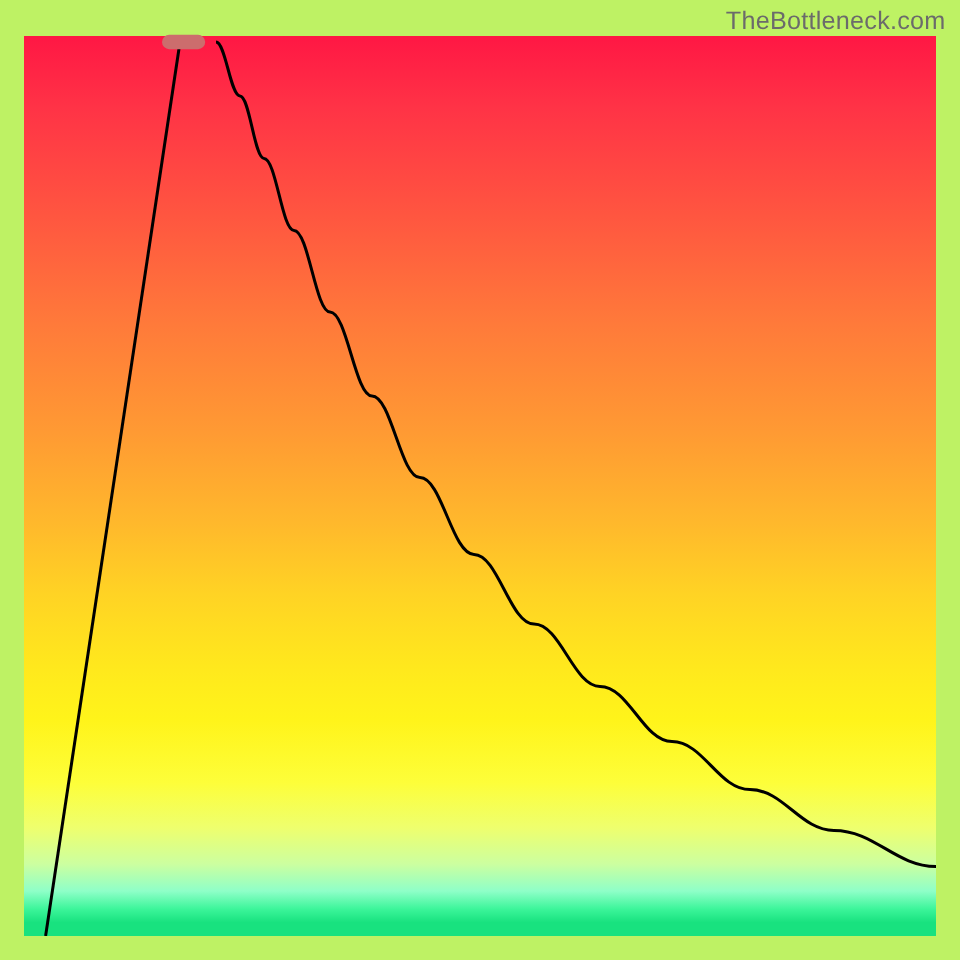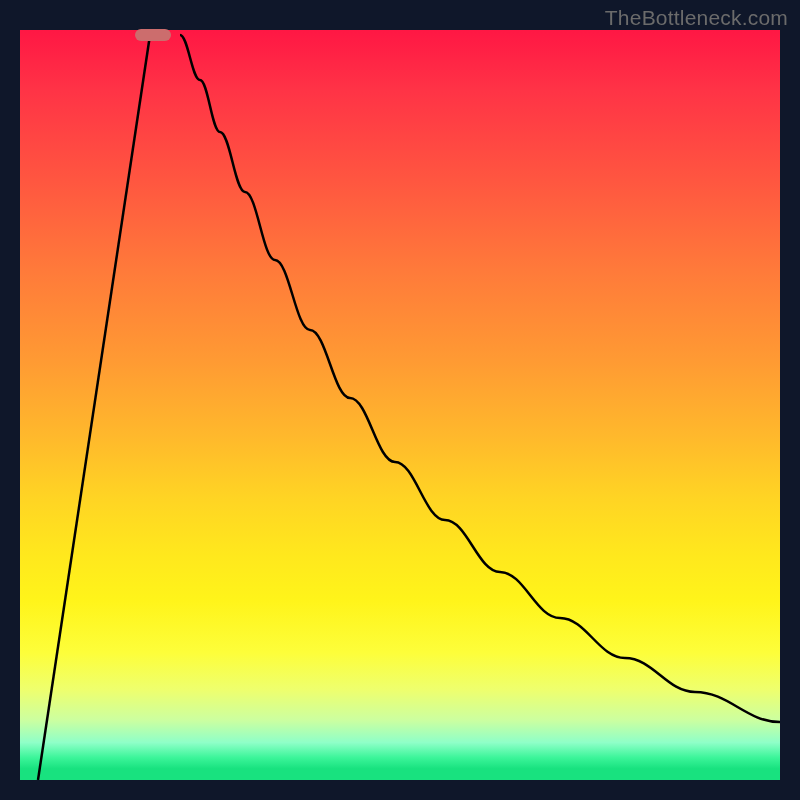--- a/index.html
+++ b/index.html
@@ -1,21 +1,21 @@
 <!DOCTYPE html>
 <html><head>
 <meta charset="utf-8">
 <style>
   * { margin: 0; padding: 0; box-sizing: border-box; }
   html, body { width: 800px; height: 800px; overflow: hidden; }
   .chart-container {
     width: 800px;
     height: 800px;
     position: relative;
-    background: #0f172a;
+    background: #bef264;
   }
   .plot-area {
     position: absolute;
     left: 20px;
     top: 30px;
     width: 760px;
     height: 750px;
     background: linear-gradient(to bottom,
       #ff1744 0%,
       #ff3346 8%,

